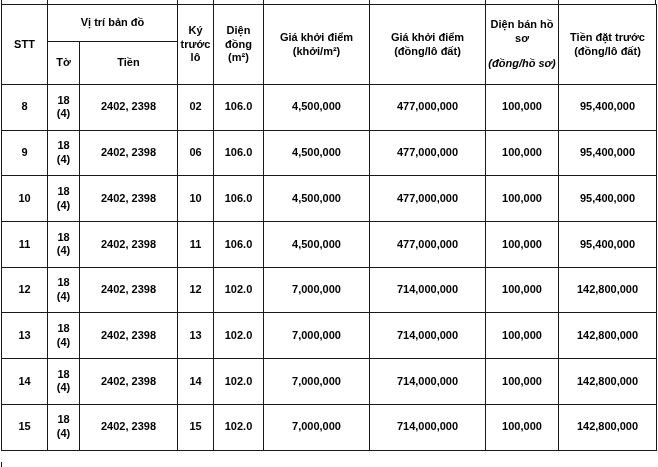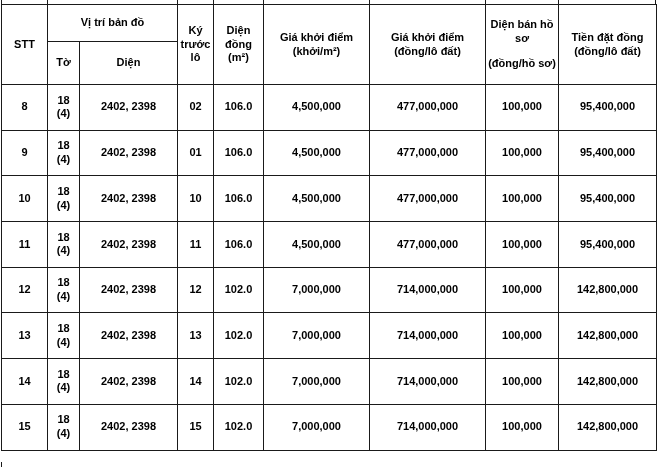--- a/index.html
+++ b/index.html
@@ -16,21 +16,21 @@
     font-family:"Liberation Sans","DejaVu Sans",sans-serif;
     font-weight:bold;font-size:11px;color:#000;
     text-align:center;vertical-align:middle;
     padding:1px 2px;line-height:1.25;
     overflow:hidden;
   }
   thead tr.h1{height:37px;}
   thead tr.h2{height:43px;}
   tbody tr{height:45.7px;}
   td.col-sheet{white-space:pre-line;}
-  .unit-gap{margin-top:12px;}
+  .unit-gap{margin-top:12px;font-style:italic;}
   .tick{position:absolute;width:1px;background:#1a1a1a;}
   .tick-top{top:0;height:4px;}
   .tick-bottom{top:462px;height:5px;}
 </style>
 </head>
 <body>
 
 <div class="page">
 
   <div>
@@ -72,48 +72,48 @@
         </th>
         <th rowspan="2">
           <div>Giá khởi điểm</div>
           <div>(đồng/lô đất)</div>
         </th>
         <th rowspan="2">
           <div>Diện bán hồ sơ</div>
           <div class="unit-gap">(đồng/hồ sơ)</div>
         </th>
         <th rowspan="2">
-          <div>Tiền đặt đồng</div>
+          <div>Tiền đặt trước</div>
           <div>(đồng/lô đất)</div>
         </th>
       </tr>
       <tr class="h2">
         <th>Tờ</th>
-        <th>Diện</th>
+        <th>Tiền</th>
       </tr>
     </thead>
     <tbody>
         <tr>
       <td>8</td>
       <td class="col-sheet">18
 (4)</td>
       <td>2402, 2398</td>
       <td>02</td>
       <td>106.0</td>
       <td>4,500,000</td>
       <td>477,000,000</td>
       <td>100,000</td>
       <td>95,400,000</td>
     </tr>
         <tr>
       <td>9</td>
       <td class="col-sheet">18
 (4)</td>
       <td>2402, 2398</td>
-      <td>01</td>
+      <td>06</td>
       <td>106.0</td>
       <td>4,500,000</td>
       <td>477,000,000</td>
       <td>100,000</td>
       <td>95,400,000</td>
     </tr>
         <tr>
       <td>10</td>
       <td class="col-sheet">18
 (4)</td>

